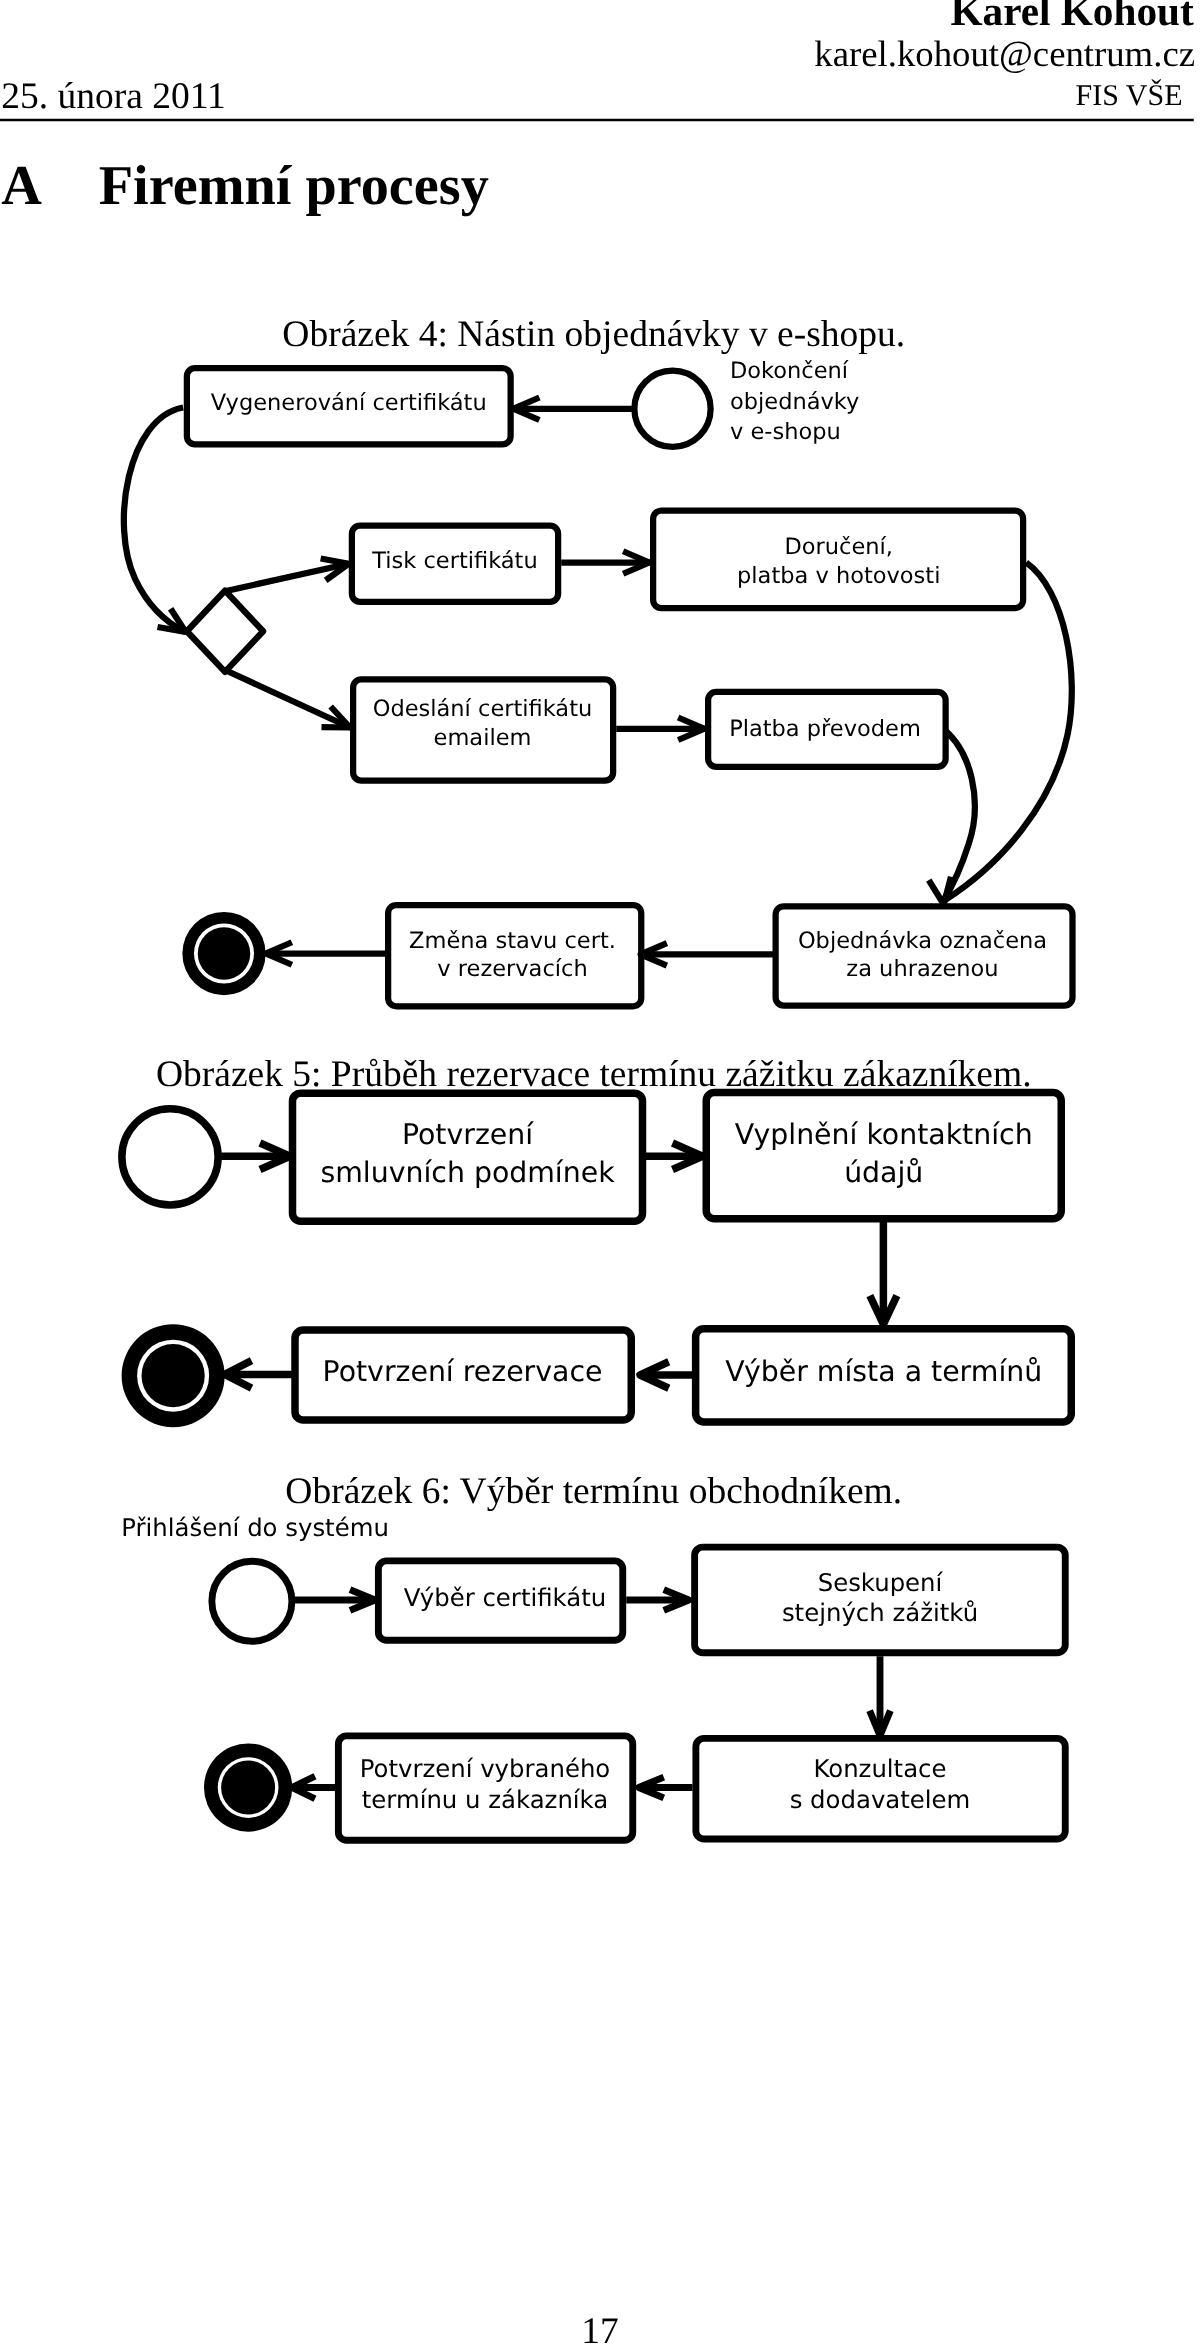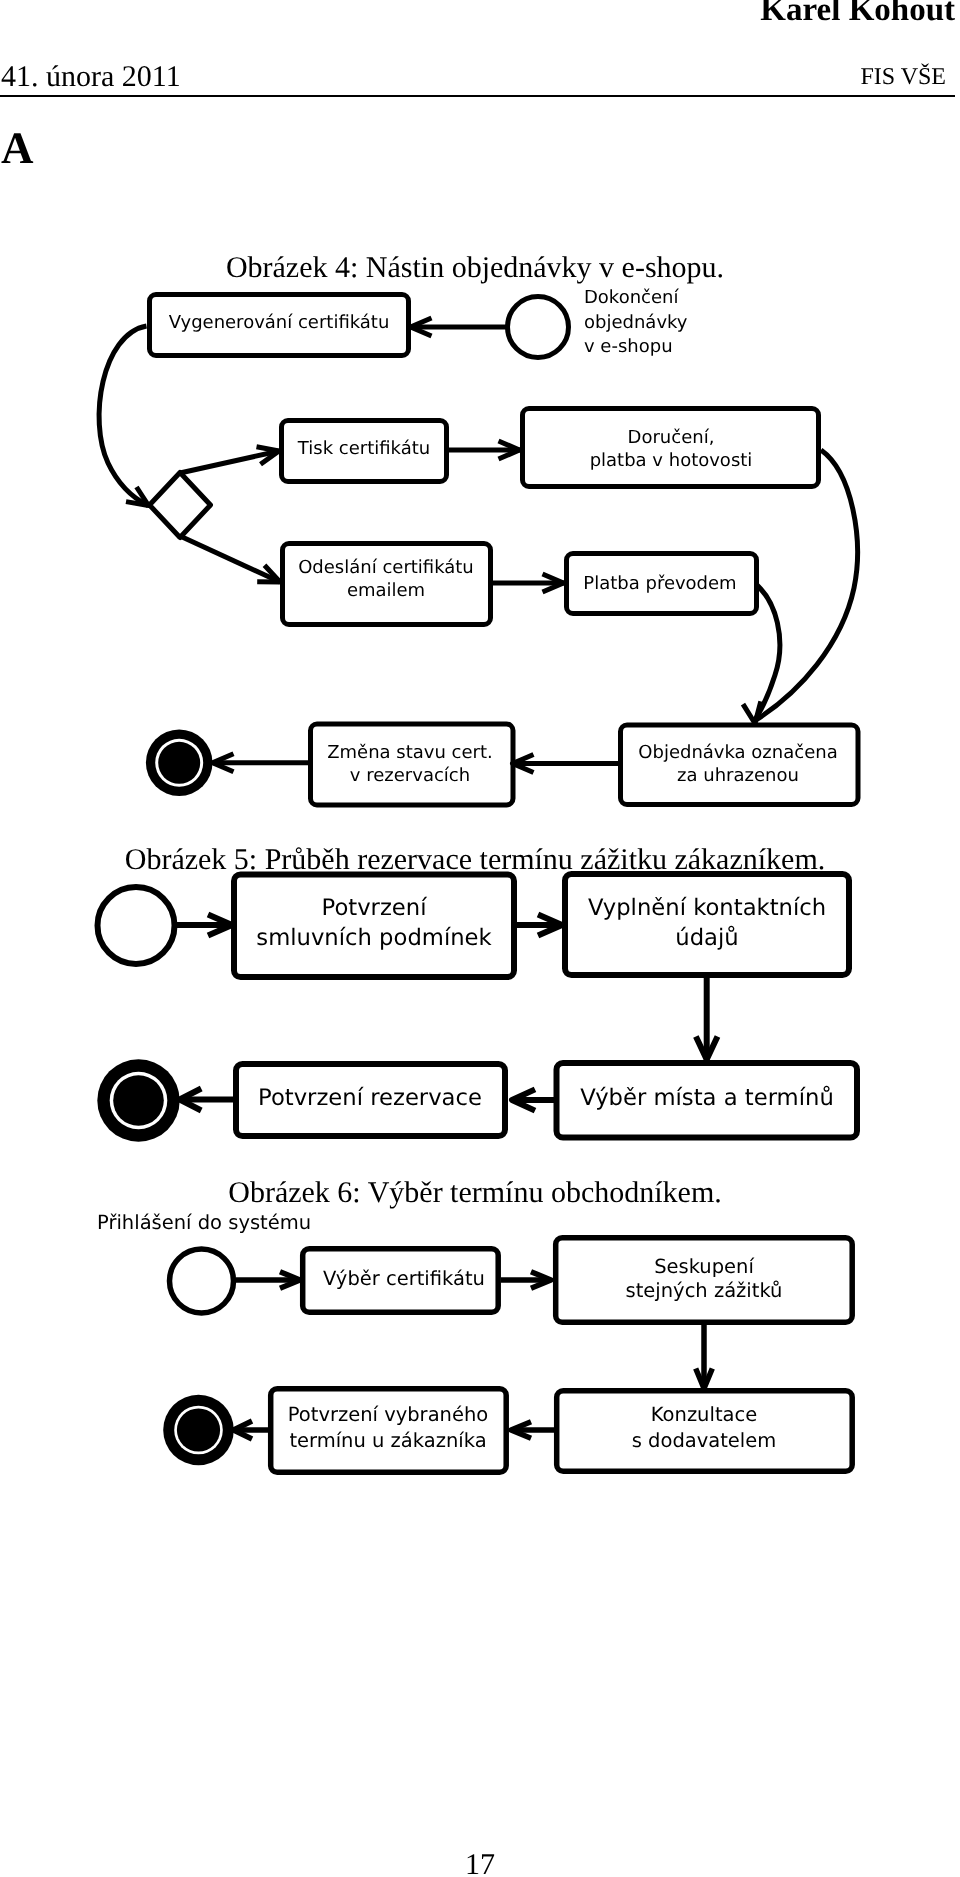--- a/index.html
+++ b/index.html
@@ -21,25 +21,27 @@
   .nt{font-family:"DejaVu Sans",sans-serif;font-size:18px;fill:#000;text-anchor:middle;}
   .nt.st{text-anchor:start;}
   .n5{font-family:"DejaVu Sans",sans-serif;font-size:22.7px;fill:#000;text-anchor:middle;}
   .n6{font-family:"DejaVu Sans",sans-serif;font-size:19.5px;fill:#000;text-anchor:middle;}
   .n6.st{text-anchor:start;}
 </style>
 </head>
 <body>
 
 <div class="page">
-  <div class="serif" id="hdr-date">41. února 2011</div>
+  <div class="serif" id="hdr-date">25. února 2011</div>
   <div class="serif" id="hdr-name">Karel Kohout</div>
+  <div class="serif" id="hdr-mail">karel.kohout@centrum.cz</div>
   <div class="serif" id="hdr-org">FIS VŠE</div>
   <div id="hdr-rule"></div>
   <div id="sec-label">A</div>
+  <div id="sec-title">Firemní procesy</div>
   <div class="caption" style="top:253px">Obrázek 4: Nástin objednávky v e-shopu.</div>
   <div class="caption" style="top:845px">Obrázek 5: Průběh rezervace termínu zážitku zákazníkem.</div>
   <div class="caption" style="top:1178px">Obrázek 6: Výběr termínu obchodníkem.</div>
 
   <svg id="fig4" width="960" height="600" viewBox="0 0 960 600" style="top:240px;left:0">
     <g class="edges" fill="none" stroke="#000" stroke-width="5" stroke-linecap="butt">
       <path d="M 507 87 L 411 87"></path>
       <path d="M 146.5 86 C 102 94 88 180 108 223 C 117 242 131 257 148 265.5"></path>
       <path d="M 180 233 L 279 211"></path>
       <path d="M 180 296 L 280 342"></path>

